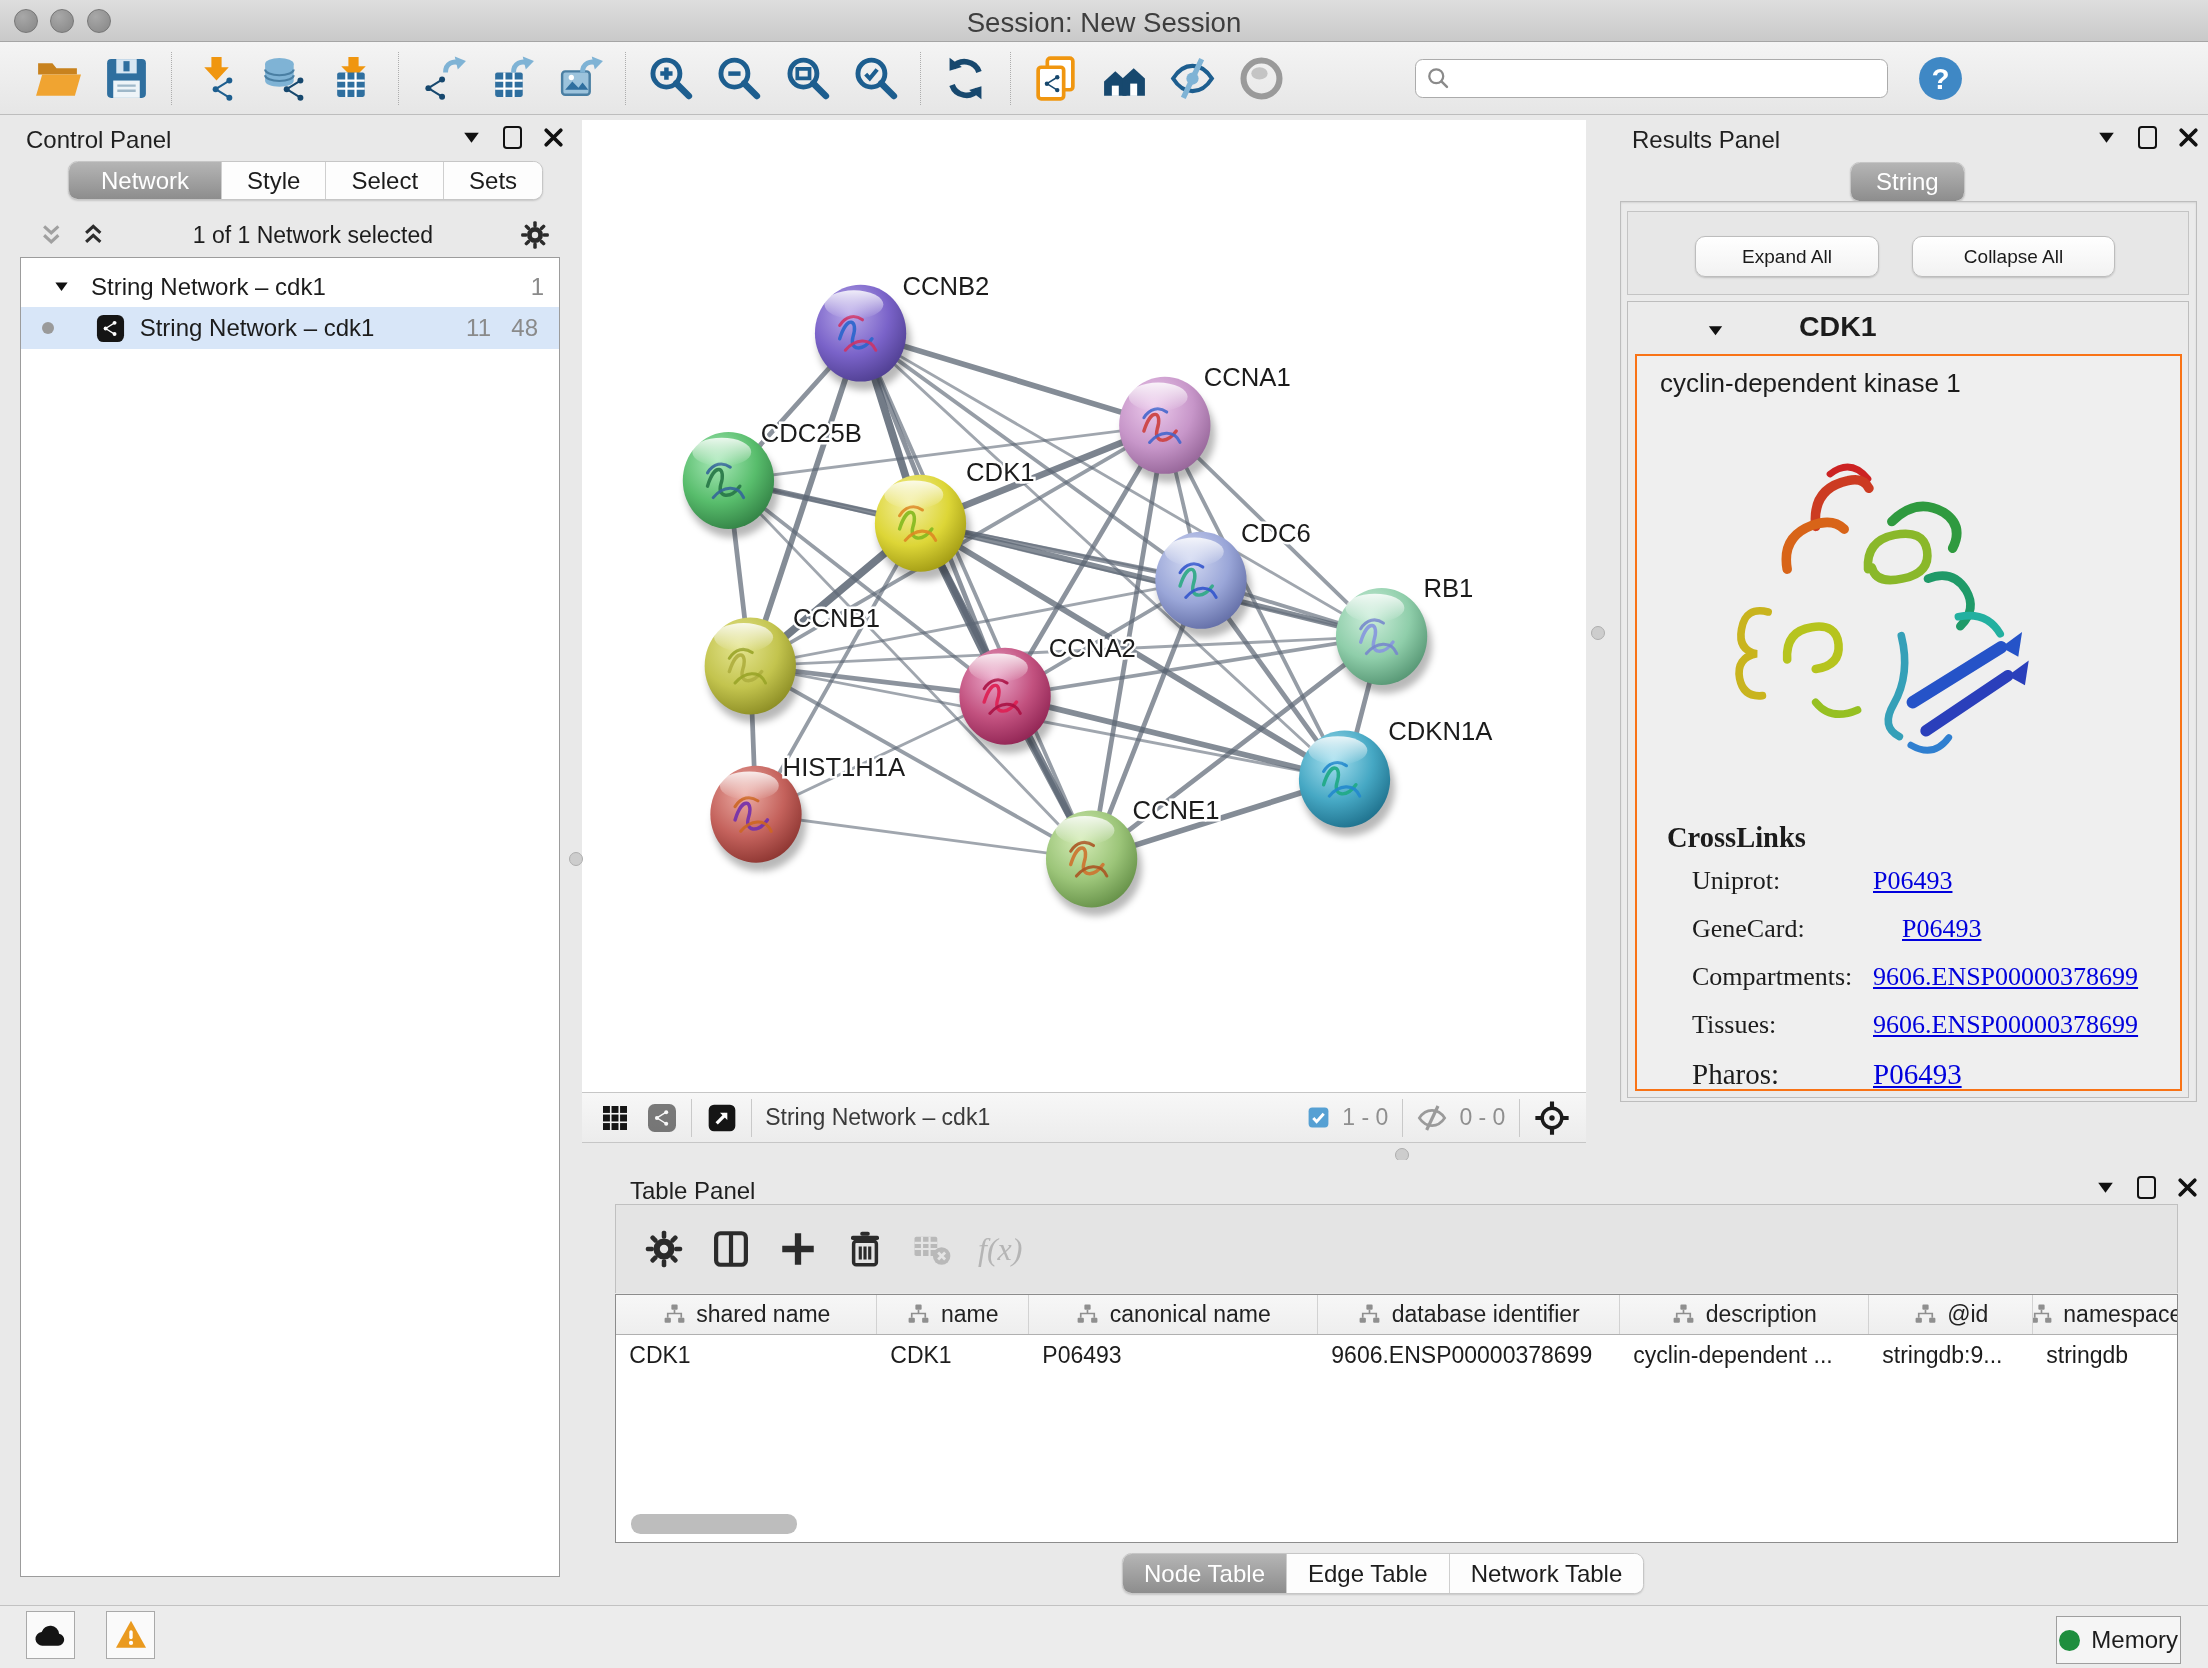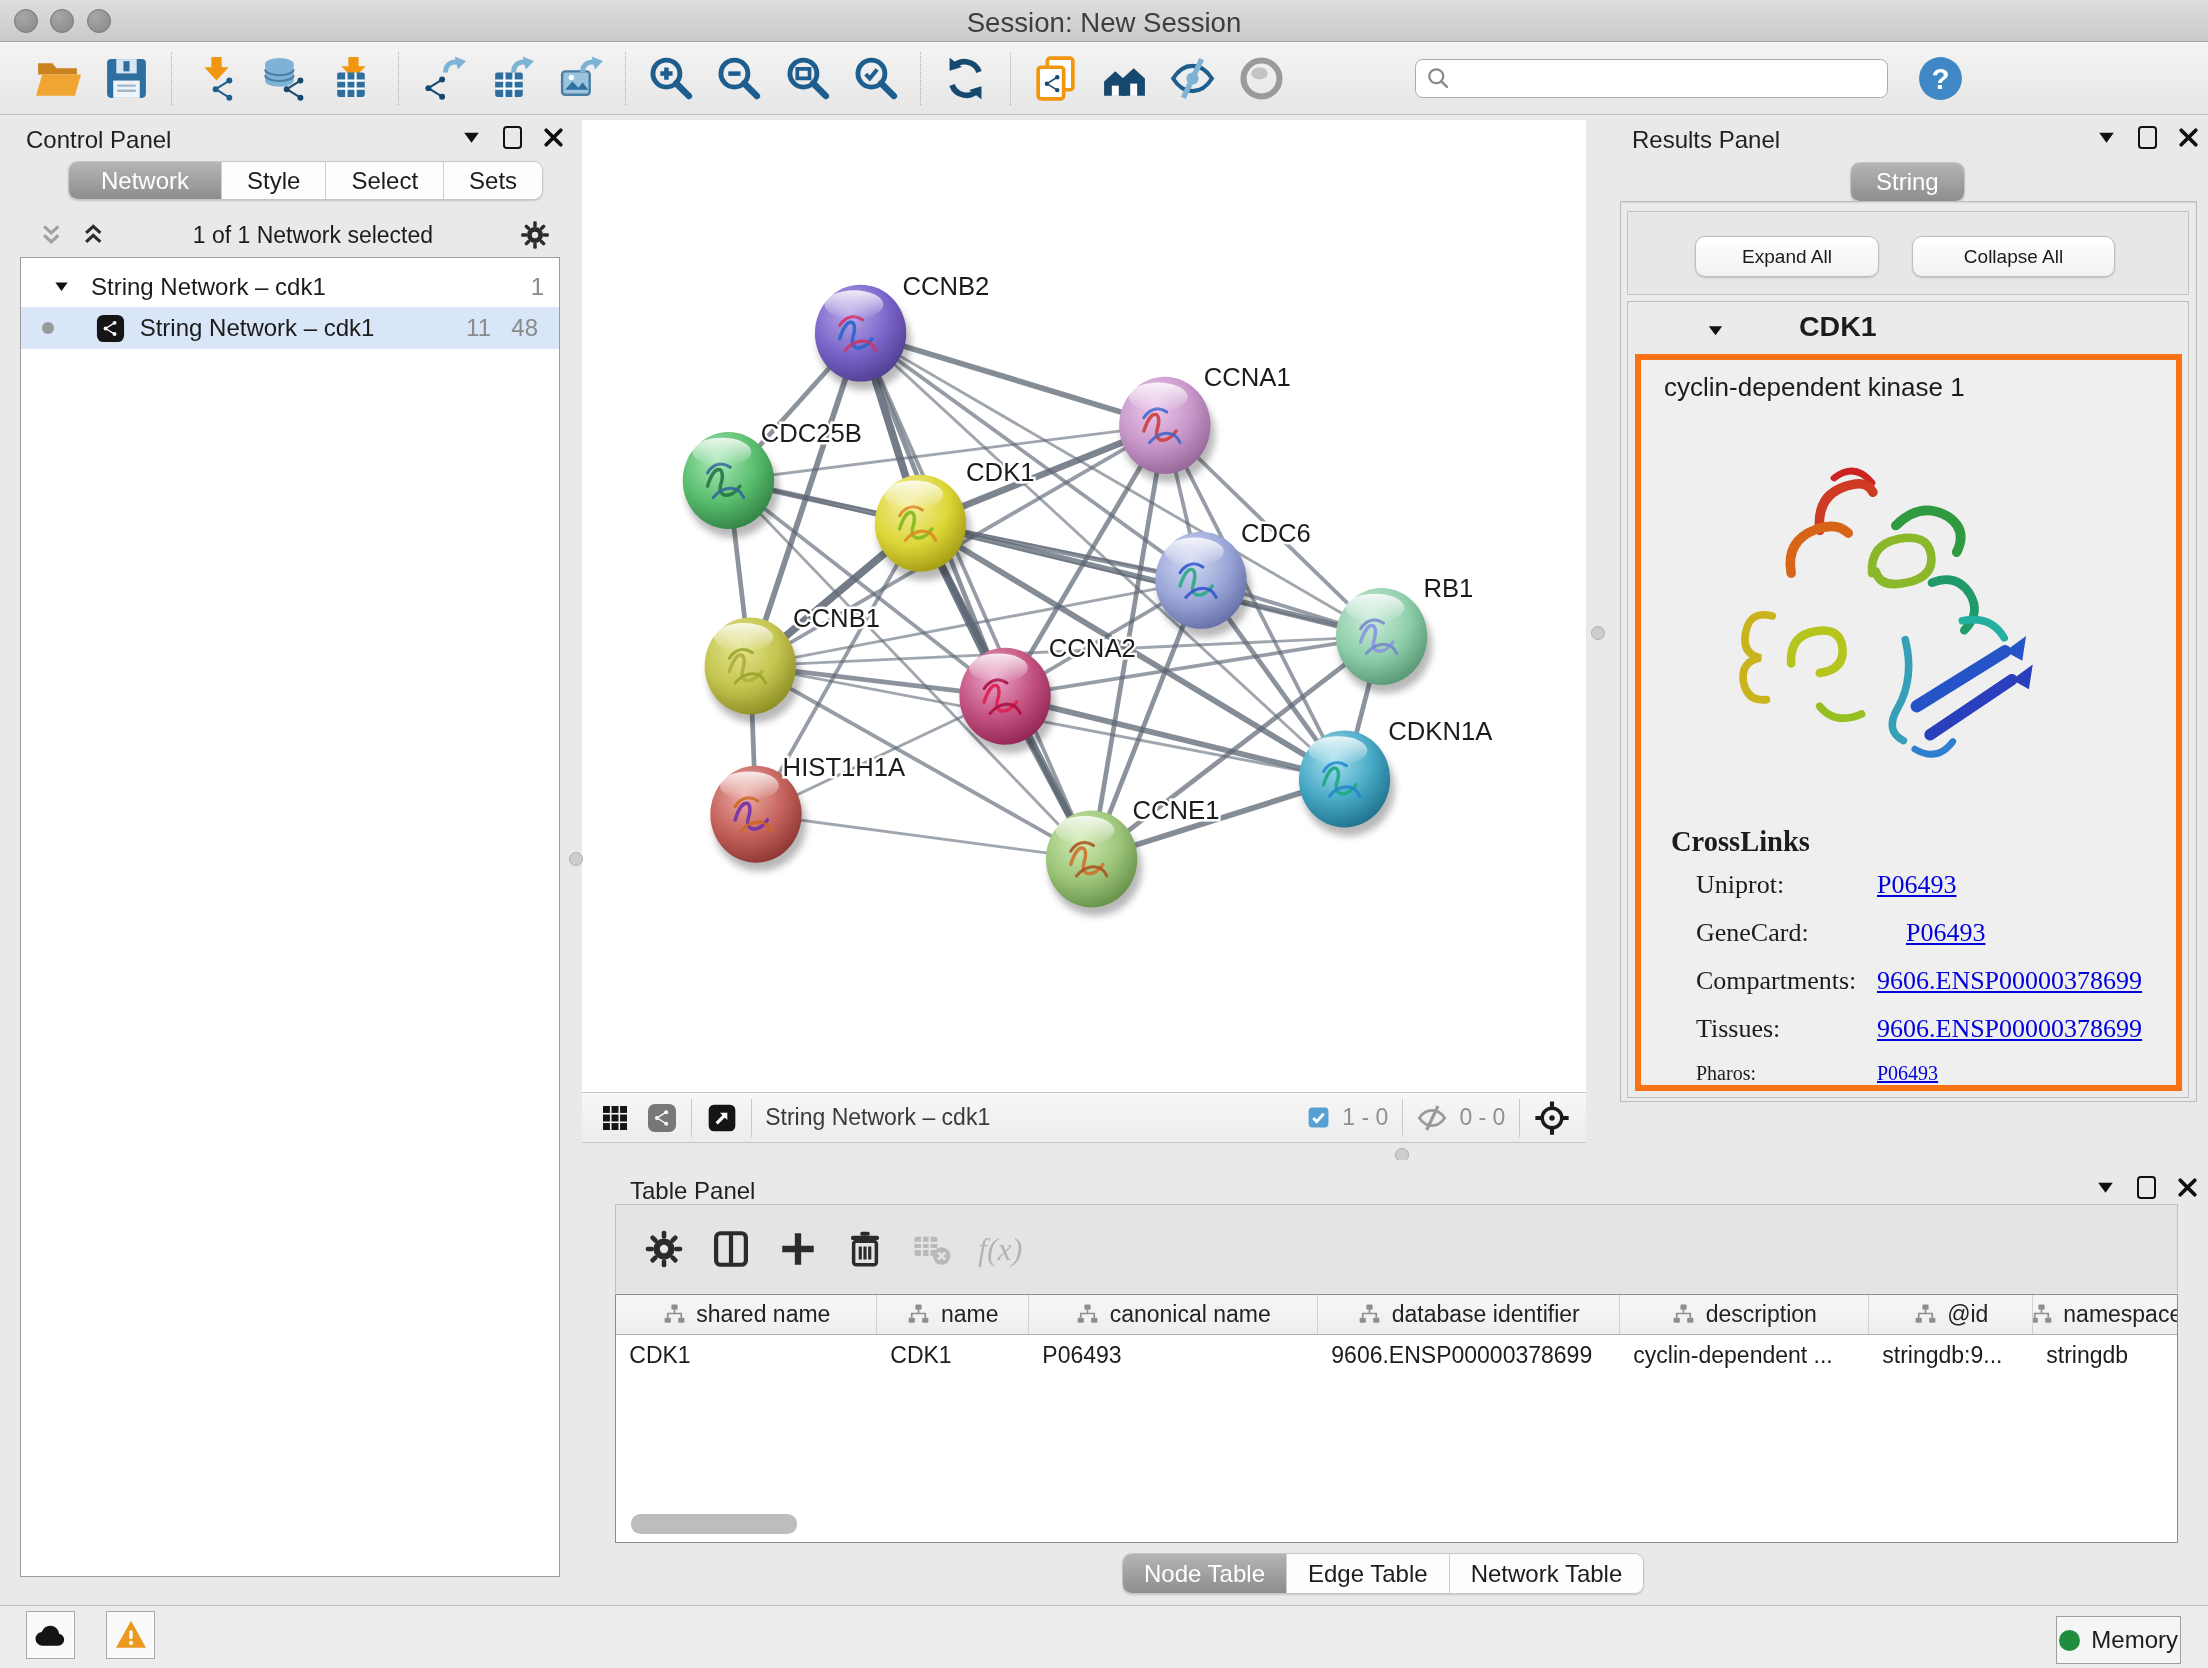--- a/index.html
+++ b/index.html
@@ -50,21 +50,21 @@
   .net-canvas { left:582px; top:120px; width:1004px; height:972px; background:#fff; }
   .net-status { left:582px; top:1092px; width:1004px; height:51px; background:linear-gradient(#f7f7f7,#ececec); border-top:1px solid #c6c6c6; border-bottom:1px solid #c6c6c6; display:flex; align-items:center; font-size:23px; color:#8f8f8f; }
   .ns-sep { width:0; height:38px; border-left:1px solid #c9c9c9; margin:0 13.3px; }
   .net-status .ic { width:32px; height:32px; }
 
   
   .rp-outer { left:1620px; top:201px; width:577px; height:901px; background:#ebebeb; border:1px solid #bdbdbd; box-shadow:inset 0 1px 1.9px rgba(0,0,0,.1); }
   .rp-buttons { left:1627px; top:211px; width:562px; height:84px; background:#e7e7e7; border:1px solid #c4c4c4; }
   .btn { background:linear-gradient(#ffffff,#f2f2f2); border:1px solid #bdbdbd; border-radius:10px; font-size:19px; display:flex; align-items:center; justify-content:center; box-shadow:0 1px 1.9px rgba(0,0,0,.18); color:#1a1a1a; }
   .rp-content { left:1627px; top:301px; width:562px; height:797px; background:#ebebeb; border:1px solid #bdbdbd; }
-  .rp-inner { left:1635px; top:354px; width:547px; height:737px; background:#efefef; border:6px solid #f97316; }
+  .rp-inner { left:1635px; top:354px; width:547px; height:737px; background:#efefef; border:2px solid #f97316; }
   .serif { font-family:"Liberation Serif","DejaVu Serif",serif; }
   .xlink { color:#0000dd; text-decoration:underline; }
 
   
   .tp-toolbar { left:615px; top:1204px; width:1563px; height:89px; background:#e4e4e4; border:1px solid #c0c0c0; border-bottom:none; display:flex; align-items:center; gap:25px; padding-left:27px; }
   .tp-toolbar .ic { width:42px; height:42px; }
   .fx { font-family:"Liberation Serif","DejaVu Serif",serif; font-style:italic; font-size:32px; color:#b5b5b5; }
   .tbl-box { left:615px; top:1294px; width:1563px; height:249px; background:#fff; border:1.9px solid #8c8c8c; overflow:hidden; }
   .tbl-header { display:flex; height:40px; background:linear-gradient(#f7f7f7,#eeeeee); border-bottom:1.9px solid #b0b0b0; }
   .tbl-header .th { display:flex; align-items:center; justify-content:center; gap:9.5px; font-size:23px; color:#222; border-right:1px solid #d2d2d2; overflow:hidden; white-space:nowrap; flex:none; }
@@ -698,21 +698,21 @@
         <a class="xlink" href="#">P06493</a>
       </div>
       <div class="serif" style="display: flex; margin-bottom: 18px; font-size: 26px;">
         <span style="width: 181px;">Compartments:</span>
         <a class="xlink" href="#">9606.ENSP00000378699</a>
       </div>
       <div class="serif" style="display: flex; margin-bottom: 18px; font-size: 26px;">
         <span style="width: 181px;">Tissues:</span>
         <a class="xlink" href="#">9606.ENSP00000378699</a>
       </div>
-      <div class="serif" style="display: flex; margin-bottom: 18px; font-size: 20px;">
+      <div class="serif" style="display: flex; margin-bottom: 18px; font-size: 29px;">
         <span style="width: 181px;">Pharos:</span>
         <a class="xlink" href="#">P06493</a>
       </div>
     </div>
 </div>
 
 <div class="abs" style="left:571px;top:1160px;width:1638px;height:445px;background:#e9e9e9;">
   <div class="abs panel-title" style="left:59px;top:17px;">Table Panel</div>
   <div class="abs panel-ctrl" style="left:1522px;top:15px;">
     <span class="ic">

